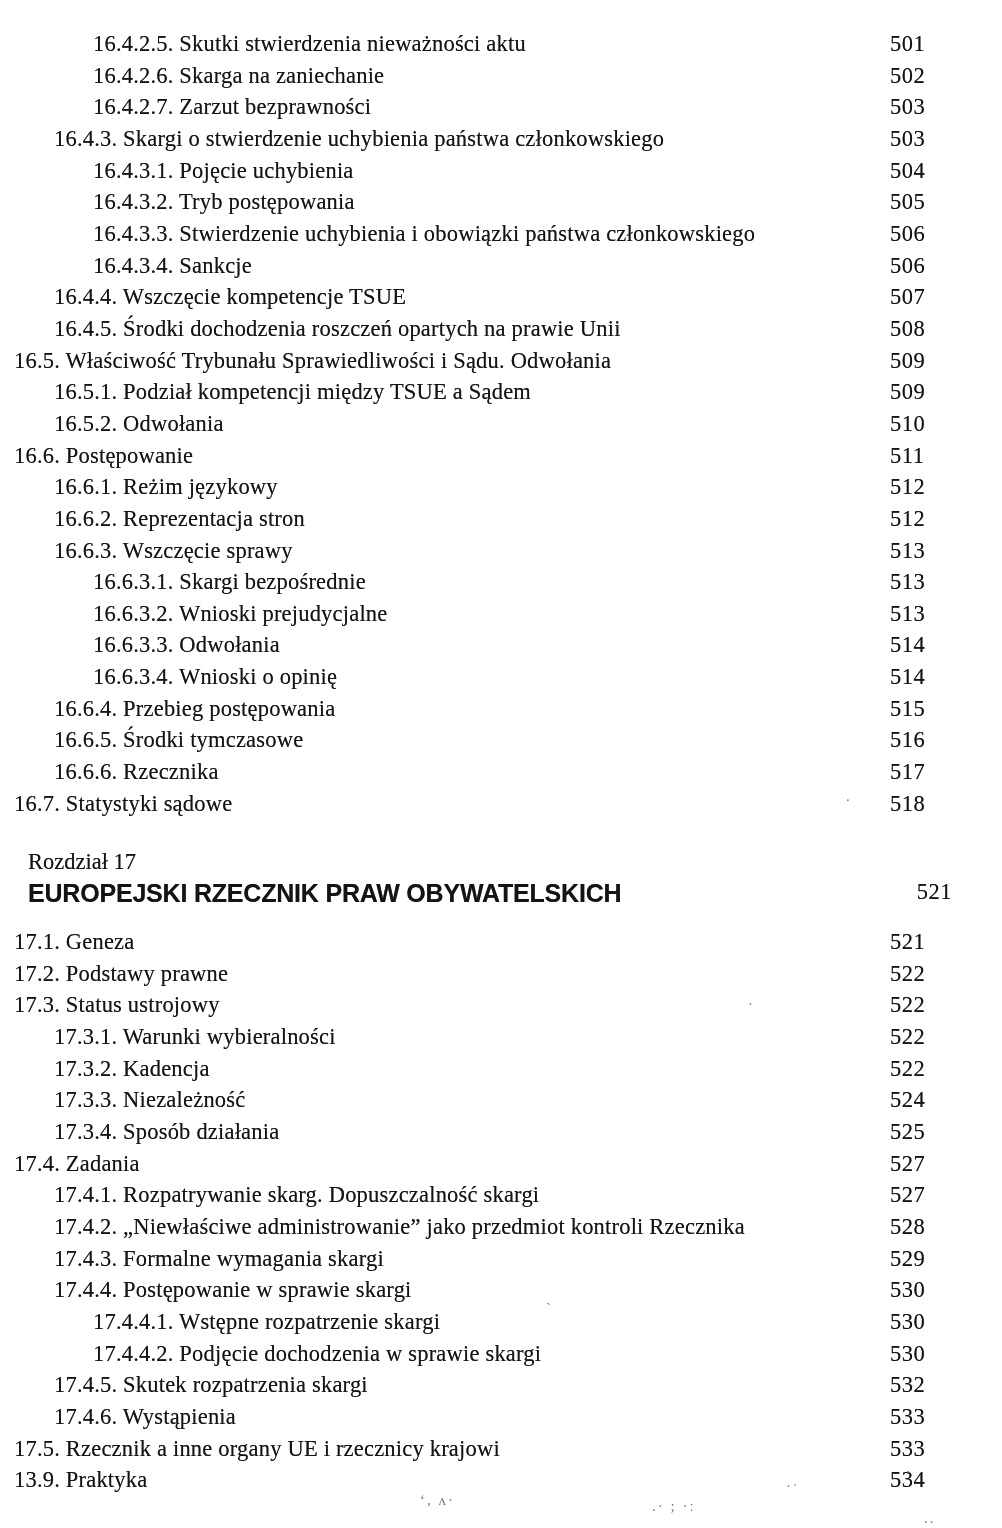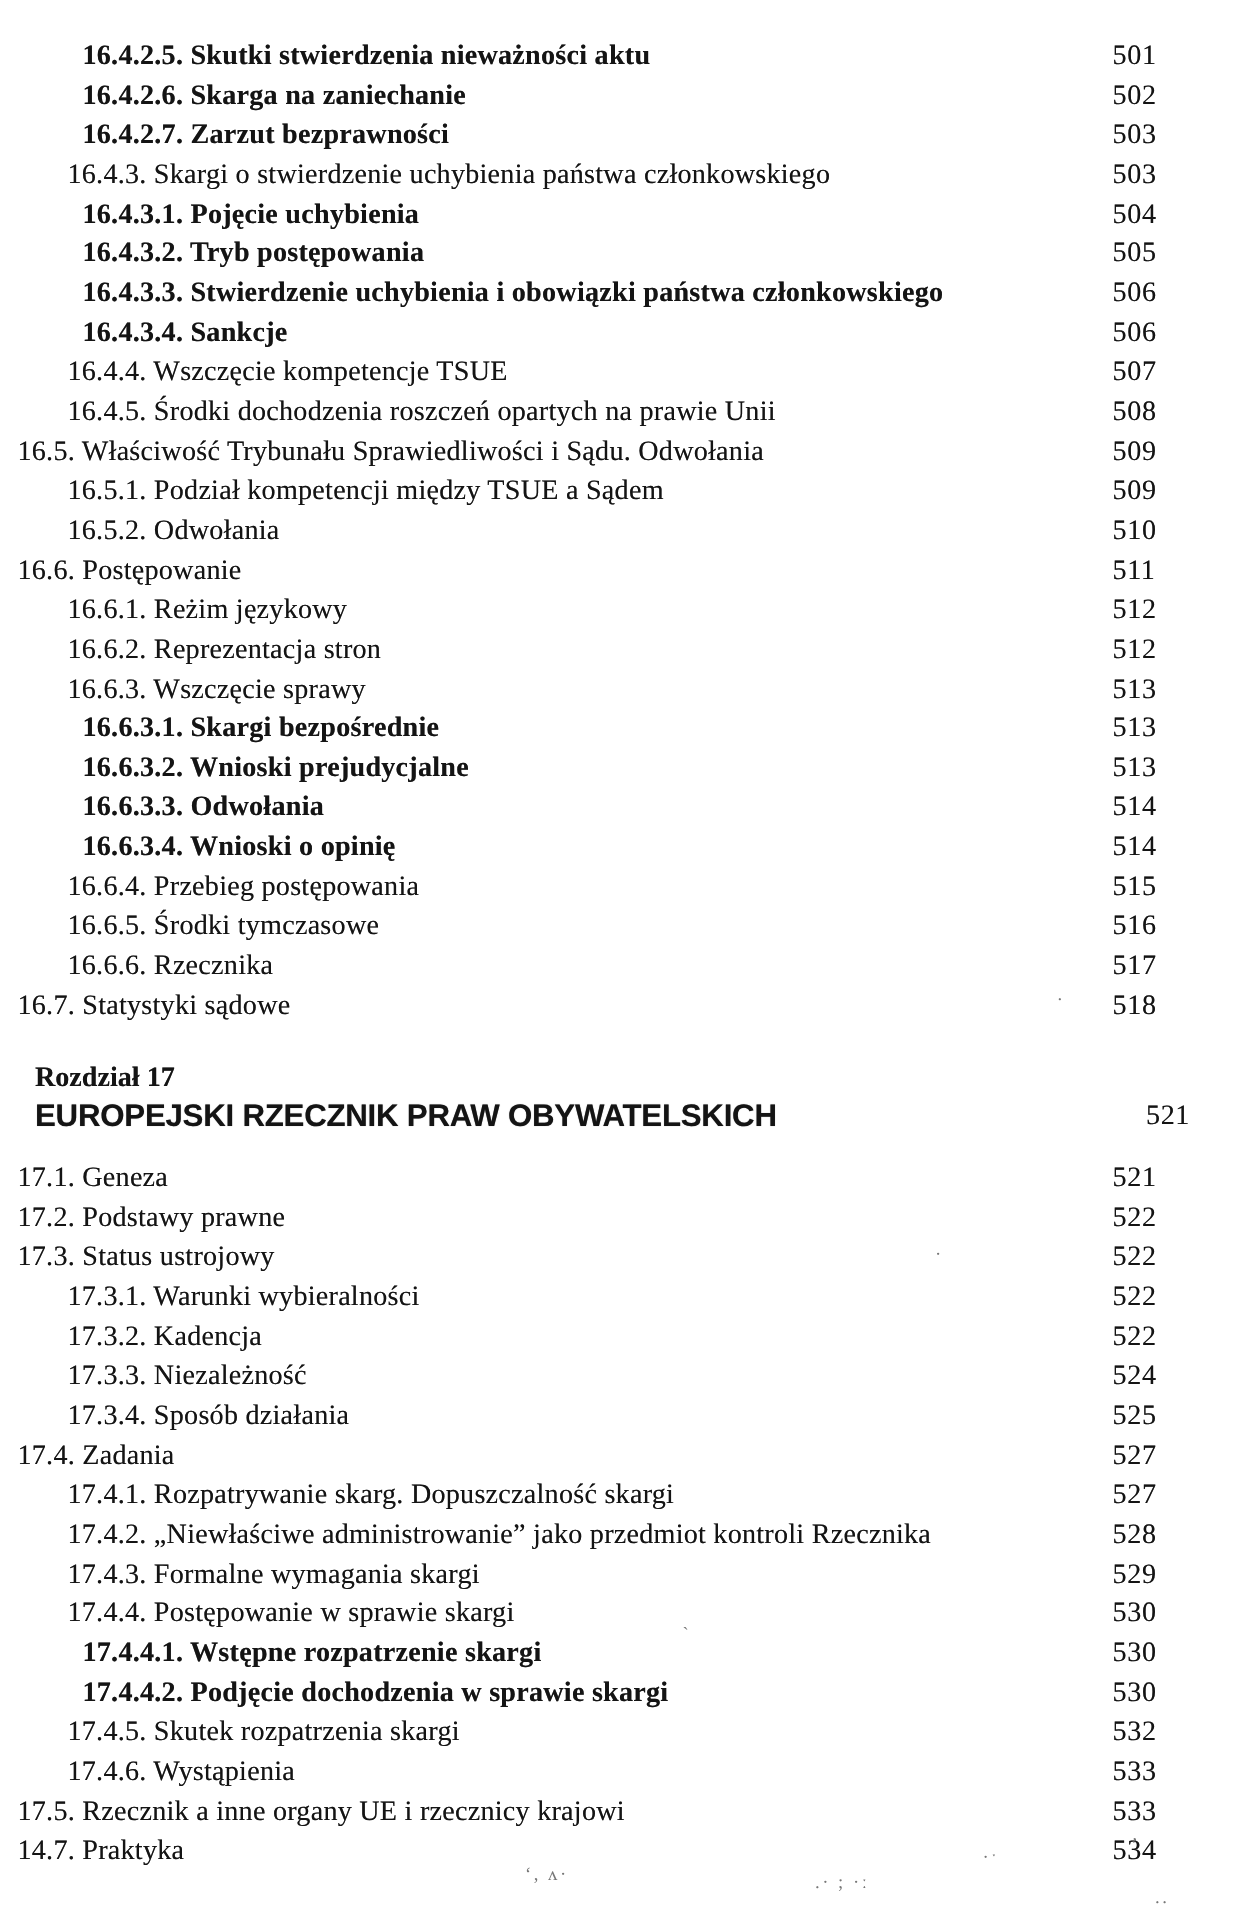--- a/index.html
+++ b/index.html
@@ -31,36 +31,35 @@
     display: flex;
     align-items: flex-start;
     height: 31.66px;
     font-size: 22.5px;
     letter-spacing: 0.2px;
     white-space: nowrap;
     text-shadow: 0 0 0.5px rgba(10,10,10,0.55);
   }
   .toc-row.lvl1 .toc-label { margin-left: 14px; }
   .toc-row.lvl2 .toc-label { margin-left: 54px; }
-  .toc-row.lvl3 .toc-label { margin-left: 66px; font-weight: bold; }
+  .toc-row.lvl3 .toc-label { margin-left: 93px; }
   .toc-page {
     margin-left: auto;
     min-width: 64px;
     text-align: left;
     margin-right: 48px;
     letter-spacing: 0.5px;
   }
   
   .chapter-label {
     position: absolute;
     left: 28px;
     top: 849px;
     font-size: 22.5px;
     text-shadow: 0 0 0.5px rgba(10,10,10,0.55);
-    font-weight: bold;
   }
   .chapter-title-row {
     position: absolute;
     left: 0;
     right: 0;
     top: 879px;
     display: flex;
     align-items: flex-start;
     justify-content: space-between;
   }
@@ -311,21 +310,21 @@
     <span class="toc-label">17.4.6. Wystąpienia</span>
     <span class="toc-page">533</span>
   </div>
 
   <div class="toc-row lvl1">
     <span class="toc-label">17.5. Rzecznik a inne organy UE i rzecznicy krajowi</span>
     <span class="toc-page">533</span>
   </div>
 
   <div class="toc-row lvl1">
-    <span class="toc-label">14.7. Praktyka</span>
+    <span class="toc-label">13.9. Praktyka</span>
     <span class="toc-page">534</span>
   </div>
 </div>
 
   <div id="artifacts">
       <span class="artifact" style="left: 846px; top: 788px;">.</span>
       <span class="artifact" style="left: 748px; top: 996px;">·</span>
       <span class="artifact" style="left: 546px; top: 1300px;">`</span>
       <span class="artifact" style="left: 786px; top: 1478px;">·ˑ</span>
       <span class="artifact" style="left: 906px; top: 1460px;">,</span>

